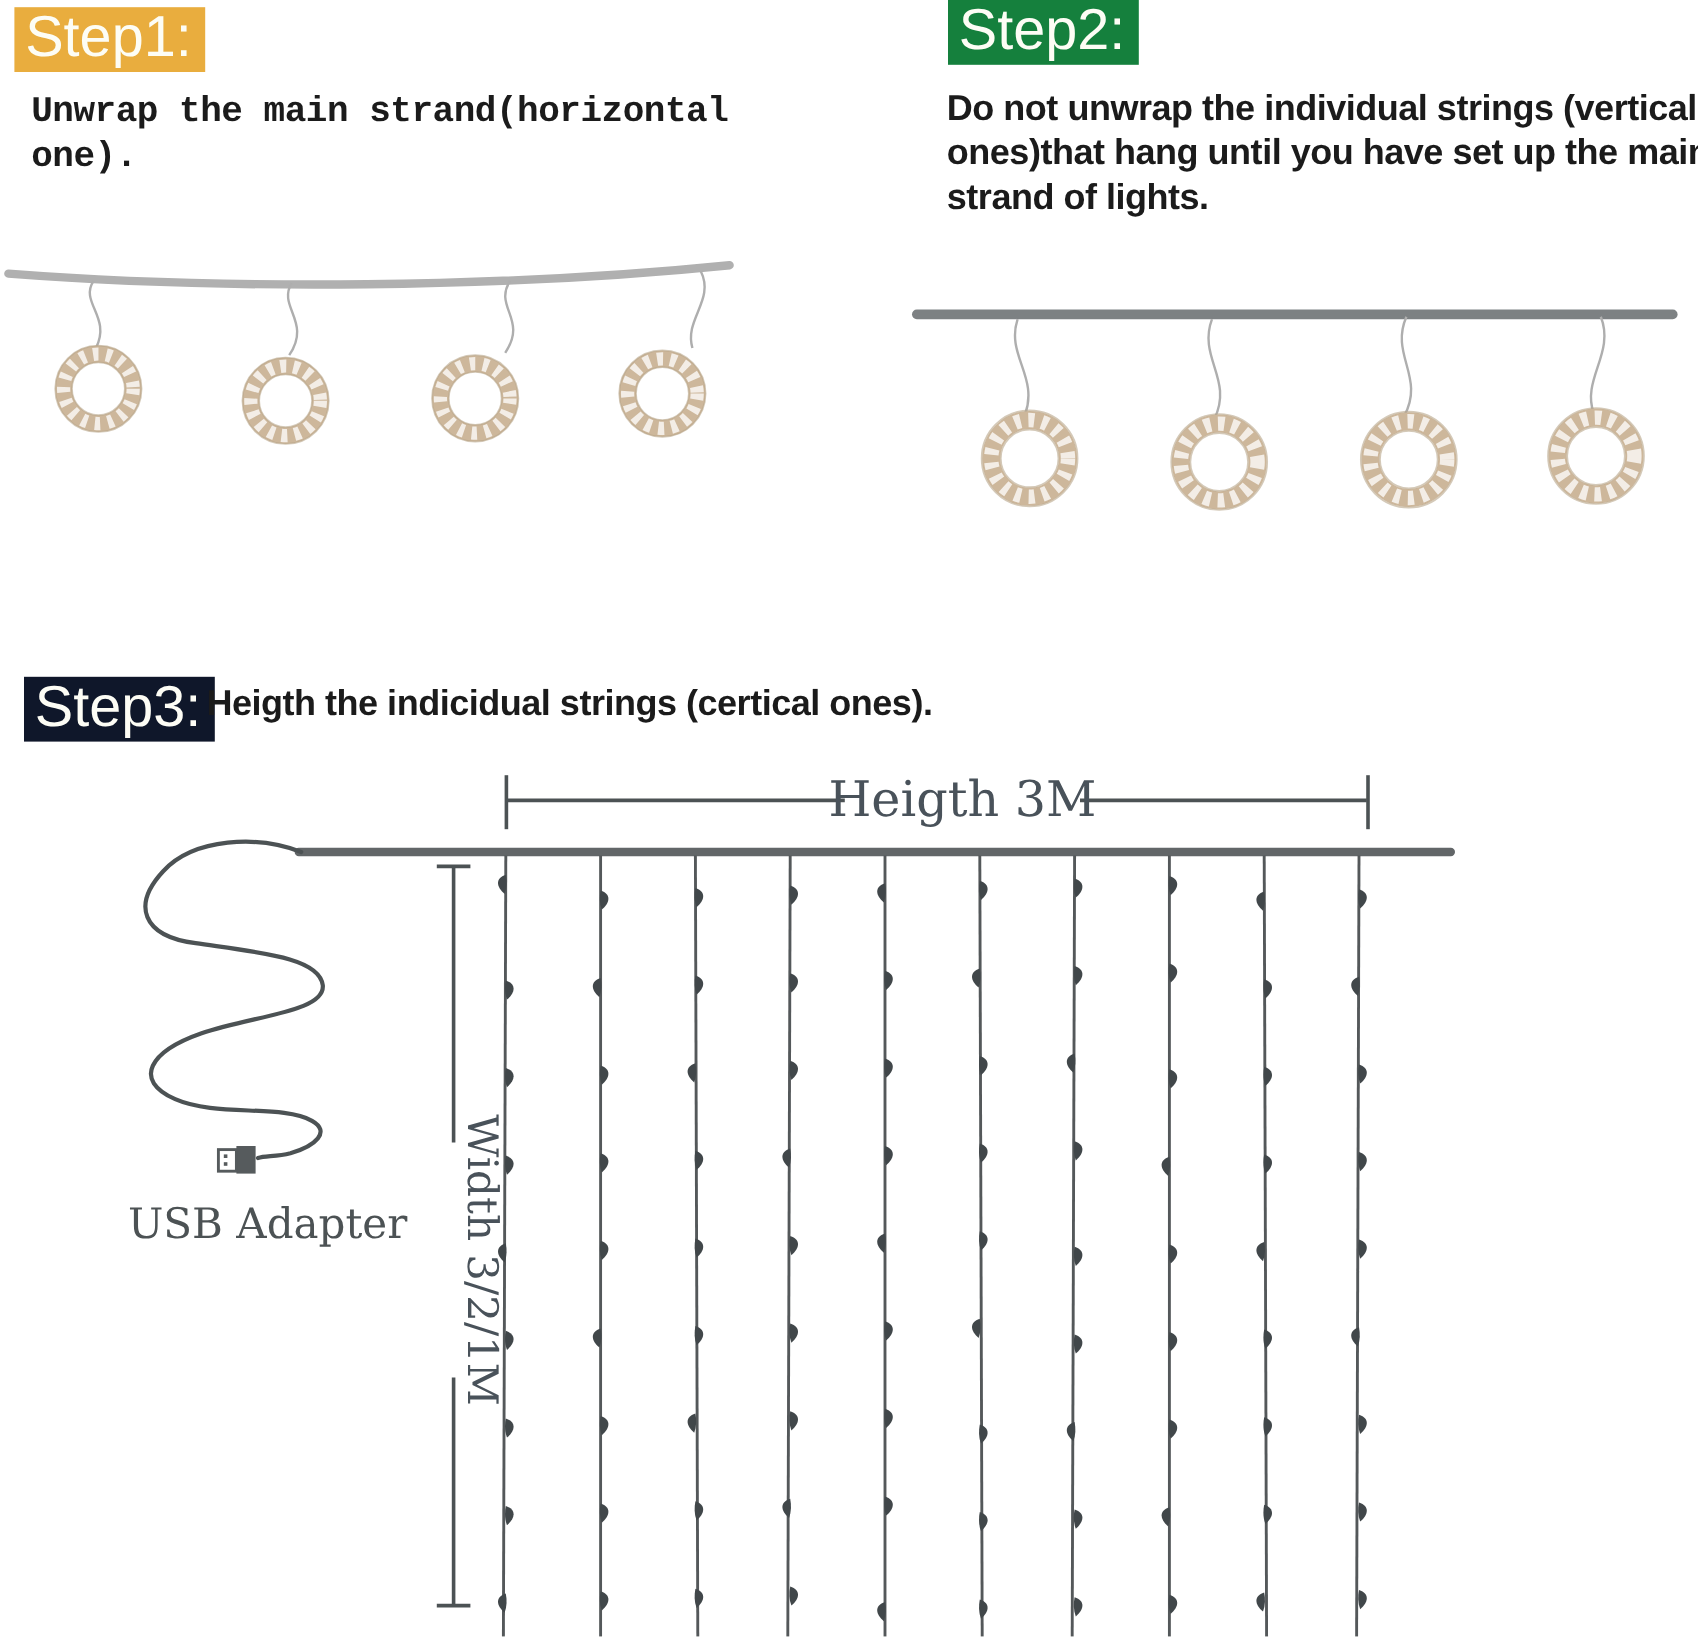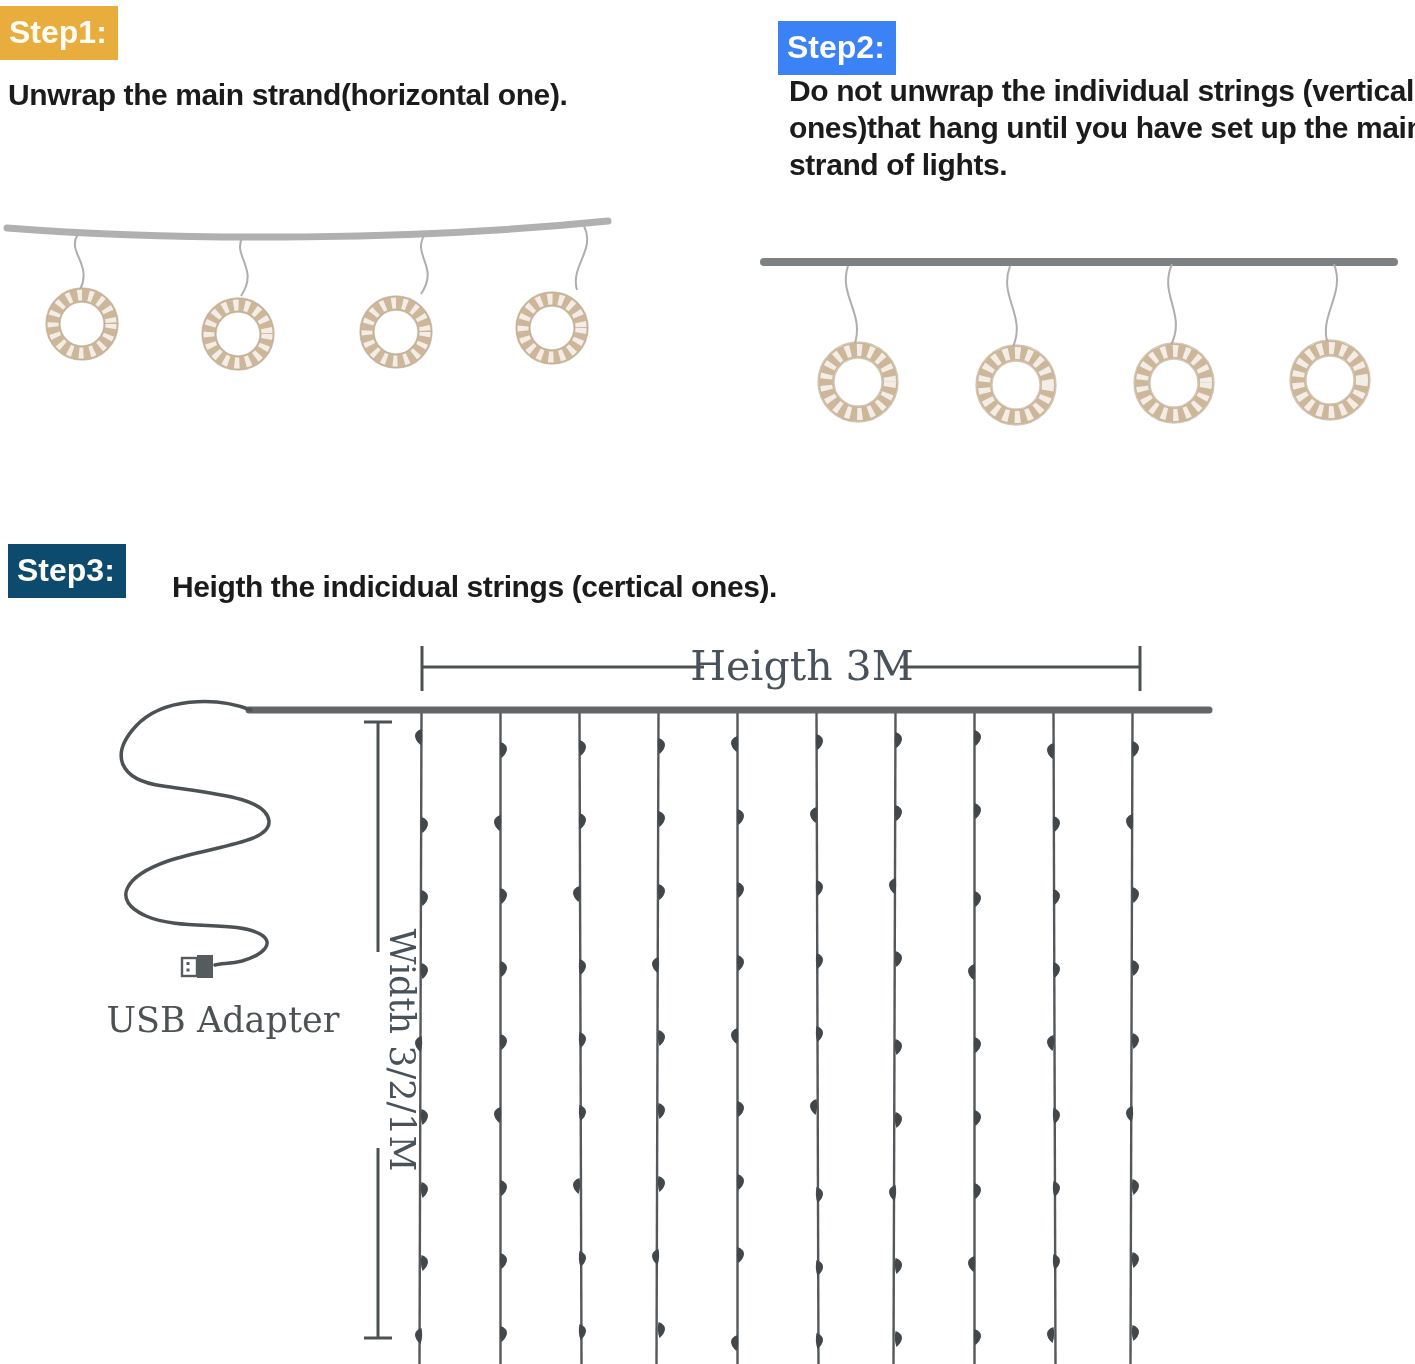--- a/index.html
+++ b/index.html
@@ -1,33 +1,33 @@
 <!DOCTYPE html>
 <html><head>
 <meta charset="utf-8">
 <style>
   html,body{margin:0;padding:0;background:#fff;}
   .page{position:relative;width:1415px;height:1364px;background:#ffffff;overflow:hidden;
         font-family:"Liberation Sans",sans-serif;}
-  .badge{position:absolute;background:#E9AD3E;color:#fdfdf5;font-weight:bold;
-         font-size:32px;line-height:50px;padding:1px 11px 3px 9px;letter-spacing:0px;}
+  .badge{position:absolute;background:#E9AD3E;color:#fdfdf5;font-weight:normal;
+         font-size:48px;line-height:50px;padding:1px 11px 3px 9px;letter-spacing:0px;margin-left:12px;}
   .body-text{position:absolute;color:#1b1b1b;font-weight:bold;font-size:30px;
              line-height:37px;letter-spacing:-0.4px;white-space:pre-line;}
   svg{position:absolute;left:0;top:0;overflow:visible;}
   .illu{pointer-events:none;}
 </style>
 </head>
 <body>
 
 <div class="page">
 
   <div class="badge" style="left: 0px; top: 6px; background: rgb(233, 173, 62); color: rgb(253, 253, 245);">Step1:</div>
-  <div class="body-text" style="left:8px;top:76px;width:640px;">Unwrap the main strand(horizontal one).</div>
-
-  <div class="badge" style="left: 778px; top: 21px; background: #3b82f6; color: rgb(253, 253, 245);">Step2:</div>
+  <div class="body-text" style="left:26px;top:76px;width:640px;font-family:Liberation Mono, monospace;">Unwrap the main strand(horizontal one).</div>
+
+  <div class="badge" style="left: 778px; top: 0; background: #15803d; color: rgb(253, 253, 245);">Step2:</div>
   <div class="body-text" style="left:789px;top:72px;width:660px;">Do not unwrap the individual strings (vertical
 ones)that hang until you have set up the main
 strand of lights.</div>
 
   <svg class="illu" style="left:0px;top:190px;" width="700" height="340" viewBox="0 0 700 340">
     <path d="M 7 38 C 190 52 420 50 608 31" fill="none" stroke="#b0b0b0" stroke-width="7" stroke-linecap="round"></path>
     <g stroke="#aeaeae" stroke-width="2" fill="none">
       <path d="M 78 44 C 66 62 93 74 80 100"></path>
       <path d="M 243 46 C 231 66 260 78 241 106"></path>
       <path d="M 425 44 C 411 66 440 76 421 104"></path>
@@ -90,21 +90,21 @@
       </g>
       <g>
         <circle cx="580" cy="150" r="32" fill="none" stroke="#cdb79b" stroke-width="15"></circle>
         <circle cx="580" cy="150" r="32" fill="none" stroke="#ffffff" stroke-width="12" stroke-dasharray="5.5 6" opacity="0.75"></circle>
         <circle cx="580" cy="150" r="40" fill="none" stroke="#b8a589" stroke-width="1.4" opacity="0.6"></circle>
         <circle cx="580" cy="150" r="24" fill="none" stroke="#b8a589" stroke-width="1.4" opacity="0.6"></circle>
       </g>
     </g>
   </svg>
 
-  <div class="badge" style="left: 8px; top: 544px; background: #0c4a6e; color: rgb(253, 253, 245);">Step3:</div>
+  <div class="badge" style="left: 8px; top: 564px; background: #0f172a; color: rgb(253, 253, 245);">Step3:</div>
   <div class="body-text" style="left:172px;top:568px;width:900px;">Heigth the indicidual strings (certical ones).</div>
 
   <svg id="diagram-svg" class="illu" style="left:0px;top:600px;" width="1415" height="764" viewBox="0 0 1415 764">
 
     <g stroke="#4c5254" stroke-width="3">
       <line x1="422" y1="46" x2="422" y2="91"></line>
       <line x1="1140" y1="46" x2="1140" y2="91"></line>
       <line x1="423" y1="67" x2="704" y2="67"></line>
       <line x1="900" y1="67" x2="1139" y2="67"></line>
     </g>

